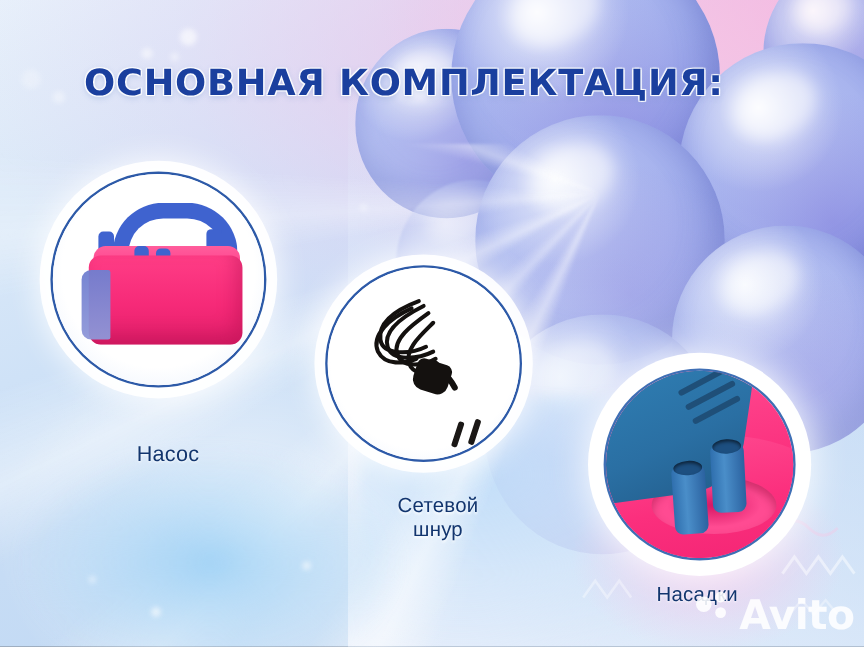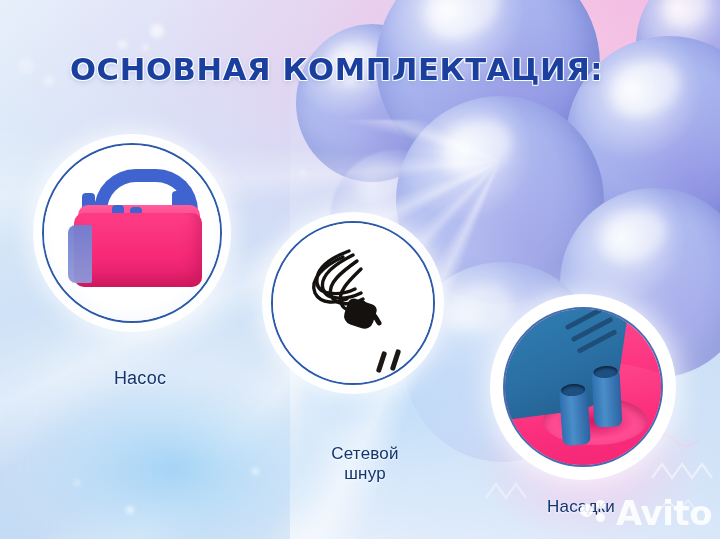--- a/index.html
+++ b/index.html
@@ -176,21 +176,21 @@
     position:absolute;width:28px;height:56px;border-radius:5px 5px 7px 7px;
     background:linear-gradient(90deg,#2f6fae 0%,#4a8ec9 40%,#2b62a0 100%);
   }
   .noz-tube::before{
     content:"";position:absolute;left:2px;top:-5px;width:24px;height:12px;border-radius:50%;
     background:#1d4f80;box-shadow:inset 0 2px 3px rgba(0,0,0,.55);
   }
 
   
   .avito{
-    position:absolute;right:8px;bottom:6px;display:flex;align-items:center;gap:6px;
+    position:absolute;right:8px;bottom:6px;display:flex;align-items:flex-start;gap:6px;
     opacity:.92;
   }
   .avito-dots{position:relative;width:30px;height:26px;}
   .avito-dots i{position:absolute;display:block;border-radius:50%;background:rgba(255,255,255,.95);}
   .avito-word{
     font-family:"DejaVu Sans","Liberation Sans",sans-serif;
     font-size:34px;font-weight:700;color:rgba(255,255,255,.95);letter-spacing:-.5px;
   }
 </style>
 </head>
@@ -267,39 +267,39 @@
           <path d="M54,16 C40,26 24,38 28,50 C32,62 50,60 60,54"></path>
           <path d="M40,12 C22,20 6,34 12,48 C18,60 34,58 44,54"></path>
           <path d="M58,24 C48,34 34,46 38,58 C41,67 54,68 62,64"></path>
         </g>
         <path d="M60,58 C66,64 72,70 76,78" fill="none" stroke="#14110f" stroke-width="5" stroke-linecap="round"></path>
       </svg>
       <div class="plug" style="transform:rotate(18deg);"></div>
       <div class="prong" style="left:106px;top:128px;transform:rotate(18deg);"></div>
       <div class="prong" style="left:120px;top:126px;transform:rotate(18deg);"></div>
     </div>
-    <div class="caption" style="left:285px;top:444px;width:160px;font-size:17px;">Сетевой
+    <div class="caption" style="left:285px;top:412px;width:160px;font-size:17px;">Сетевой
 шнур</div>
   </div>
 
   <div class="feature">
     <div class="circle ring-glow" style="left:503px;top:307px;width:156px;height:156px;">
       <div style="position:absolute;inset:0;background:linear-gradient(170deg,#ff4d92 0%,#fb2f7d 55%,#ef1f6f 100%);"></div>
       <div class="nozzles">
         <div class="noz-plate"></div>
         <div class="noz-dip"></div>
         <div class="noz-blue-slab"></div>
         <div class="noz-vent" style="left:58px;top:6px;width:46px;height:5px;"></div>
         <div class="noz-vent" style="left:64px;top:18px;width:46px;height:5px;"></div>
         <div class="noz-vent" style="left:70px;top:30px;width:44px;height:5px;"></div>
         <div class="noz-tube" style="left:56px;top:80px;transform:rotate(-4deg);"></div>
         <div class="noz-tube" style="left:88px;top:62px;transform:rotate(-3deg);"></div>
       </div>
     </div>
-    <div class="caption" style="left:501px;top:486px;width:160px;font-size:17px;margin-top:11px;">Насадки</div>
+    <div class="caption" style="left:501px;top:486px;width:160px;font-size:17px;">Насадки</div>
   </div>
 
   <div class="avito">
     <div class="avito-dots">
       <i style="left:0;top:4px;width:13px;height:13px;"></i>
       <i style="left:16px;top:0px;width:9px;height:9px;"></i>
       <i style="left:16px;top:13px;width:9px;height:9px;"></i>
     </div>
     <span class="avito-word">Avito</span>
   </div>

